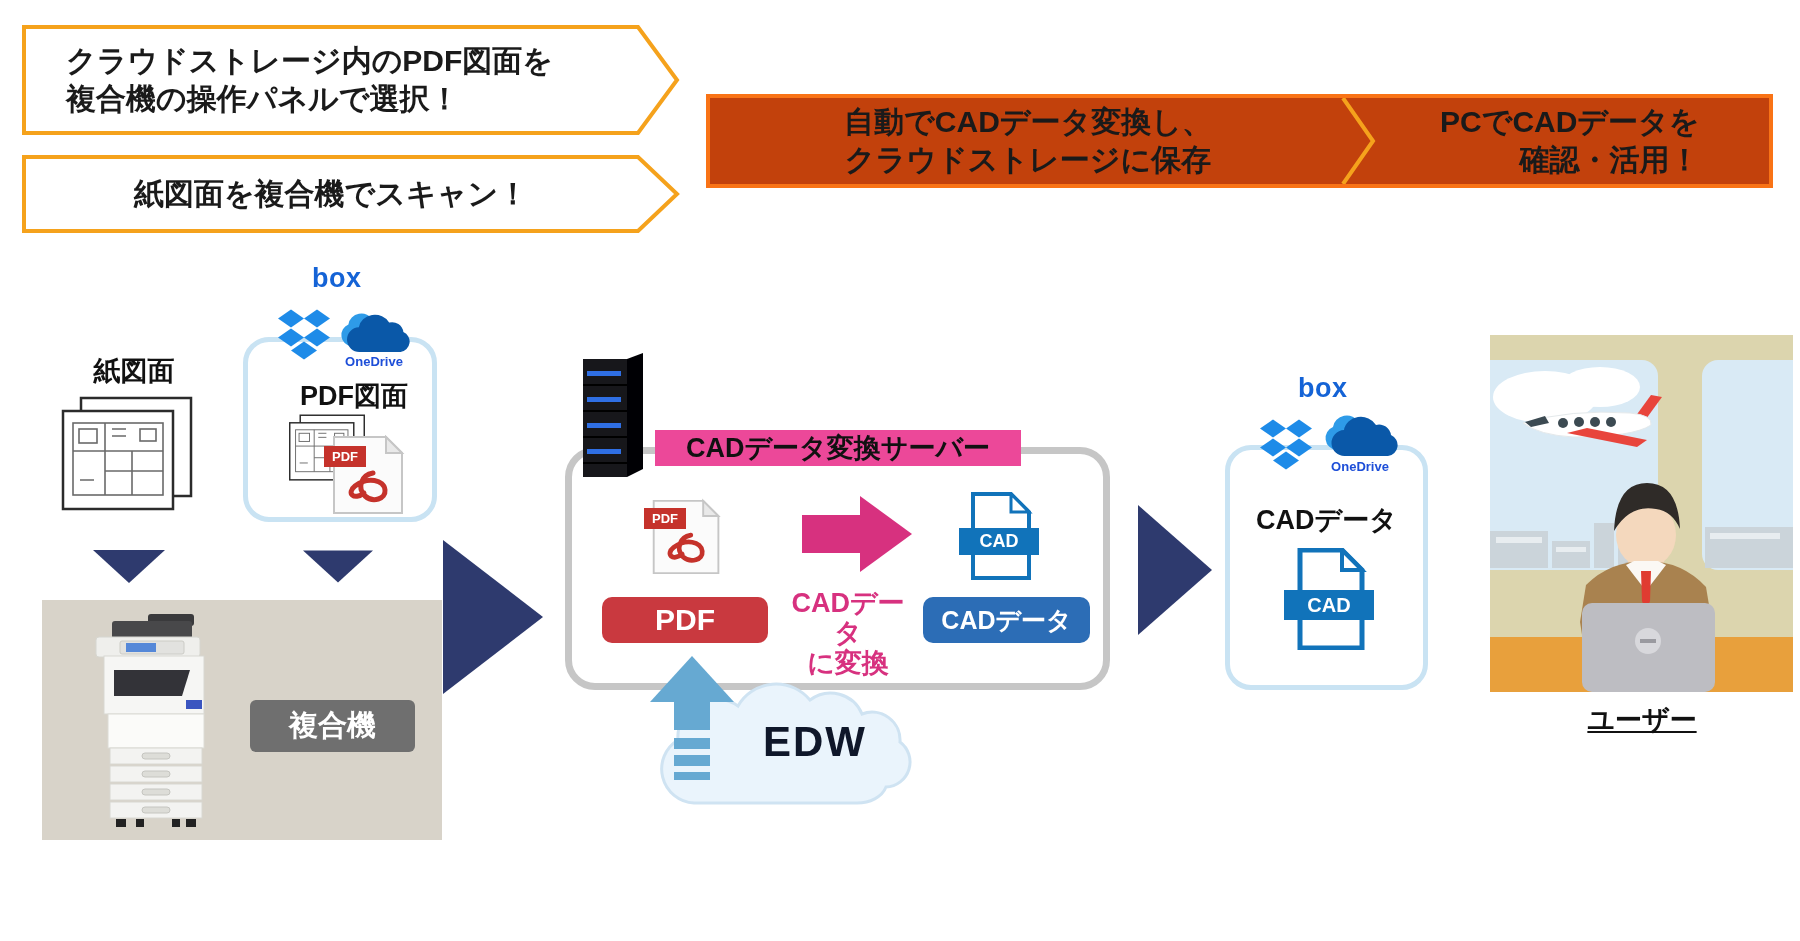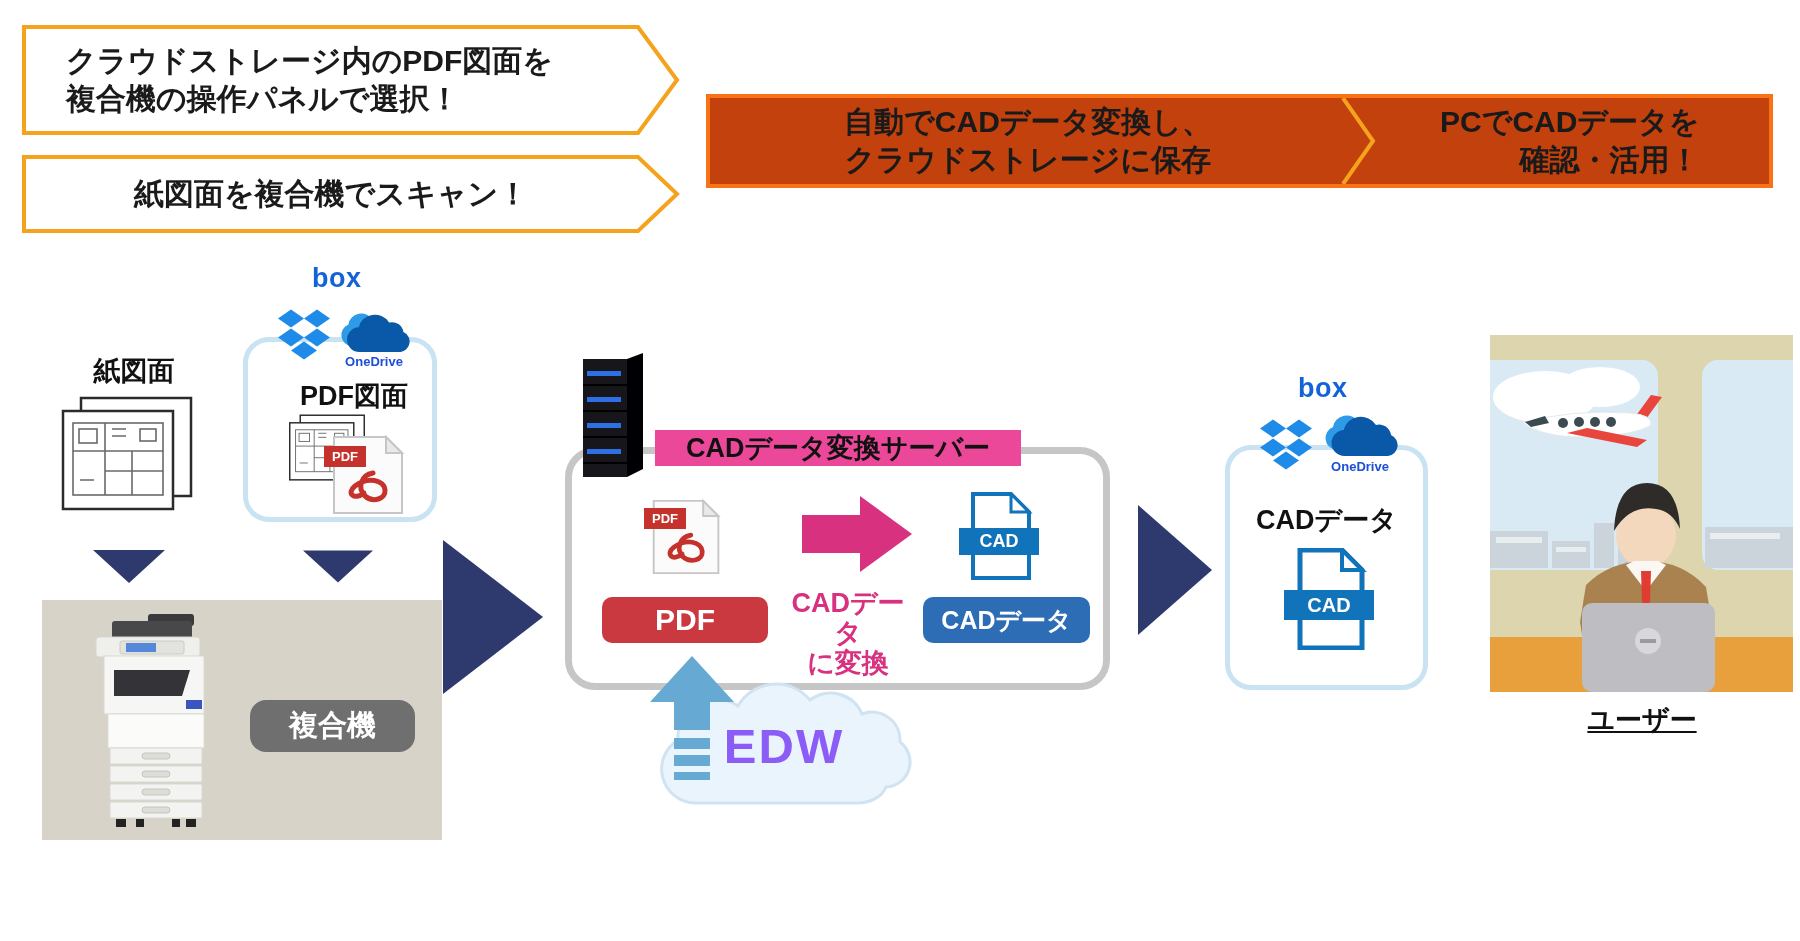--- a/index.html
+++ b/index.html
@@ -141,21 +141,21 @@
       <rect x="52" y="181" width="28" height="6" rx="3"></rect>
         <rect x="52" y="199" width="28" height="6" rx="3"></rect>
     </g>
     <g fill="#222">
       <rect x="26" y="211" width="10" height="8"></rect>
         <rect x="46" y="211" width="8" height="8"></rect>
       <rect x="82" y="211" width="8" height="8"></rect>
         <rect x="96" y="211" width="10" height="8"></rect>
     </g>
   </svg>
-  <div class="abs btn" style="left:250px;top:700px;width:165px;height:52px;background:#6F6F6F;border-radius:16px;font-size:29px;">複合機</div>
+  <div class="abs btn" style="left:250px;top:700px;width:165px;height:52px;background:#6F6F6F;border-radius:6px;font-size:29px;">複合機</div>
 
   <svg class="abs" style="left:443px;top:540px;" width="100" height="154" viewBox="0 0 100 154">
     <polygon points="0,0 100,77 0,154" fill="#2E3A6E"></polygon>
     </svg>
 
   <div class="abs serverbox" style="left:565px;top:447px;width:545px;height:243px;"></div>
   <div class="abs label27" style="left:655px;top:430px;width:366px;background:#ec4899;text-align:center;">CADデータ変換サーバー</div>
   <svg class="abs" style="left:583px;top:353px;" width="70" height="128" viewBox="0 0 70 128">
     <polygon points="44,6 60,0 60,116 44,124" fill="#000004"></polygon>
     <rect x="0" y="6" width="44" height="118" fill="#17171B"></rect>
@@ -208,21 +208,21 @@
   </svg>
   <svg class="abs" style="left:650px;top:656px;" width="84" height="124" viewBox="0 0 84 124">
     <g fill="#66A9D2">
       <polygon points="0,46 42,0 84,46"></polygon>
       <rect x="24" y="44" width="36" height="30"></rect>
       <rect x="24" y="82" width="36" height="11"></rect>
       <rect x="24" y="99" width="36" height="11"></rect>
       <rect x="24" y="116" width="36" height="8"></rect>
     </g>
   </svg>
-  <div class="abs center" style="left:728px;top:718px;width:112px;font-size:49px;font-weight:800;letter-spacing:2px;color:#8b5cf6;">EDW</div>
+  <div class="abs center" style="left:759px;top:718px;width:112px;font-size:42px;font-weight:800;letter-spacing:2px;color:#0f172a;">EDW</div>
 
   <svg class="abs" style="left:1138px;top:505px;" width="74" height="130" viewBox="0 0 74 130">
     <polygon points="0,0 74,65 0,130" fill="#2E3A6E"></polygon>
     </svg>
 
   <div class="abs cloudbox" style="left:1225px;top:445px;width:203px;height:245px;"></div>
   <div class="abs box-word" style="left:1298px;top:373px;width:56px;">box</div>
   <svg class="abs" style="left:1258px;top:416px;" width="56" height="57" viewBox="0 0 56 52">
       <use href="#sym-dropbox"></use>
     </svg>

